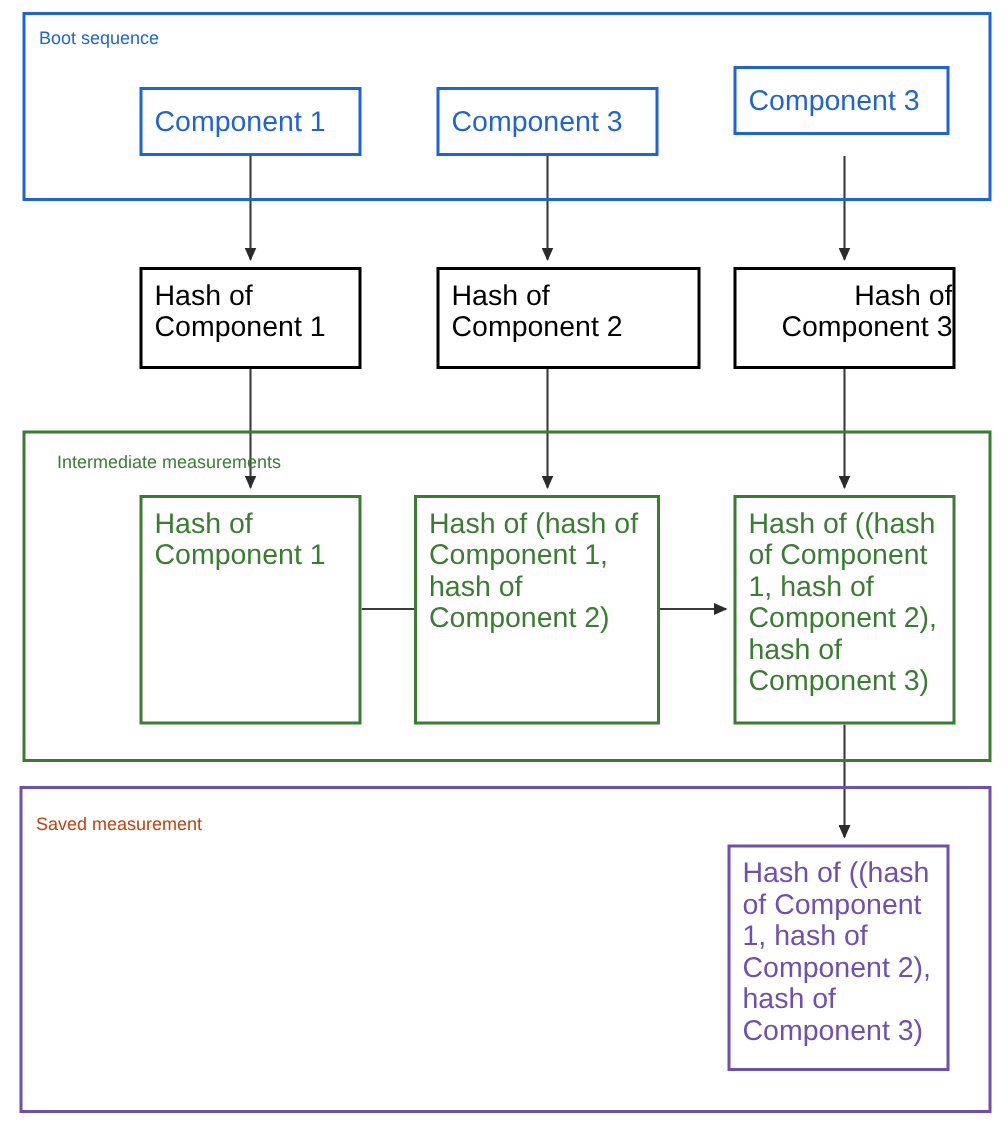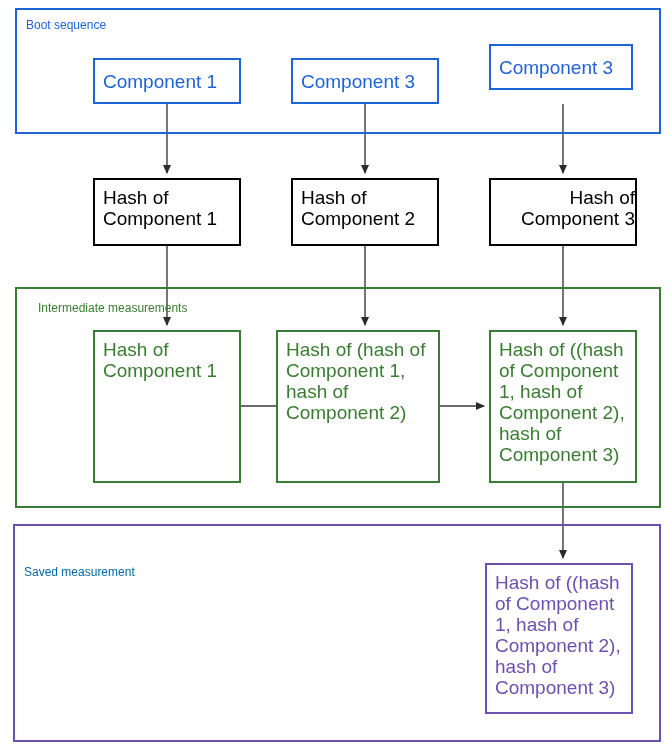--- a/index.html
+++ b/index.html
@@ -68,21 +68,21 @@
   #component-2-box { left: 291px; top: 58px; width: 148px; }
   #component-3-box { left: 489px; top: 44px; width: 144px; }
 
   
   .hash-box {
     border-color: #000000;
     color: #000000;
     height: 68px;
   }
   #hash-component-1-box { left: 93px;  top: 178px; width: 148px; }
-  #hash-component-2-box { left: 291px; top: 178px; width: 148px; }
+  #hash-component-2-box { left: 291px; top: 178px; width: 176px; }
   #hash-component-3-box { left: 489px; top: 178px; width: 148px; text-align: right; }
 
   
   #intermediate-measurements-group {
     left: 15px; top: 287px;
     width: 646px; height: 221px;
     border-color: #3a7d32;
   }
   #intermediate-measurements-label {
     left: 26px; top: 300px;
@@ -100,22 +100,21 @@
   #measurement-3-box { left: 489px; width: 148px; }
 
   
   #saved-measurement-group {
     left: 13px; top: 524px;
     width: 648px; height: 218px;
     border-color: #6e50b0;
   }
   #saved-measurement-label {
     left: 24px; top: 541px;
-    color: #0369a1;
-    margin-top: 23px;
+    color: #c2410c;
   }
   #saved-measurement-box {
     left: 485px; top: 563px;
     width: 148px; height: 151px;
     border-color: #6e50b0;
     color: #6e50b0;
   }
 </style>
 </head>
 <body>

